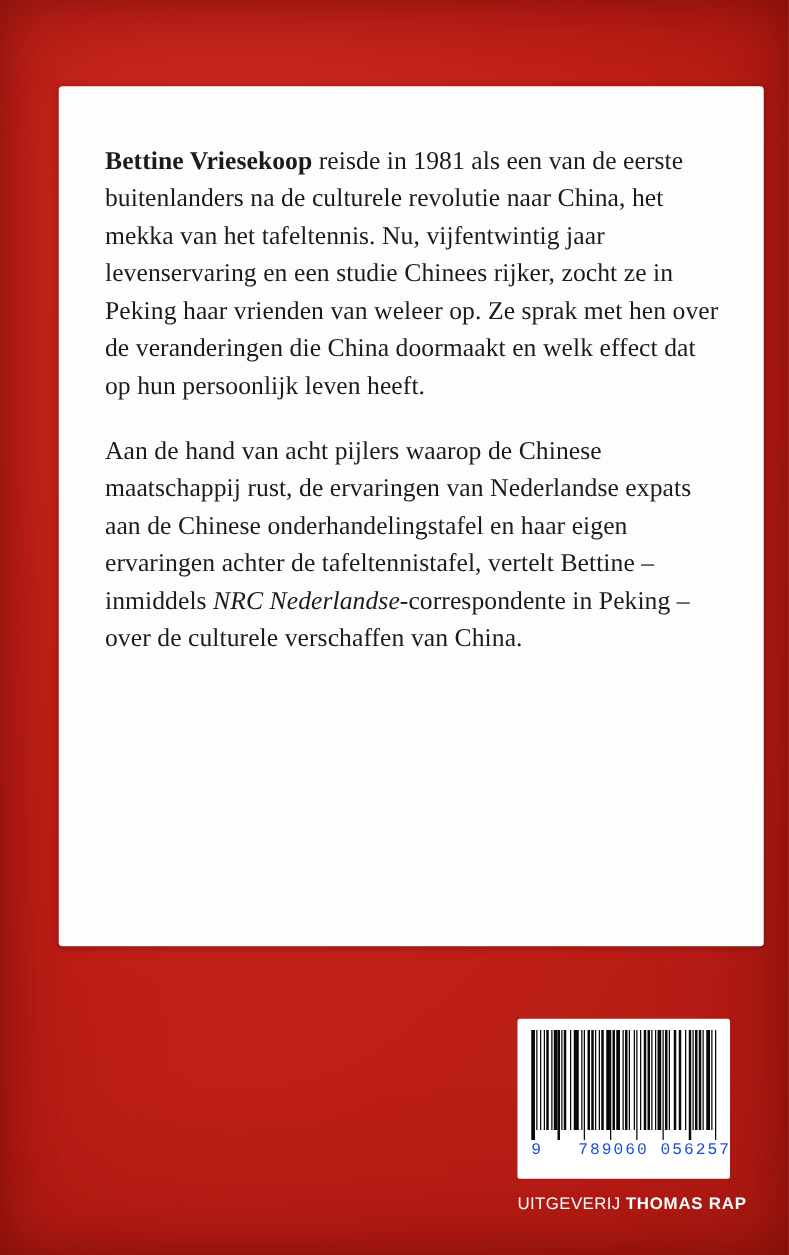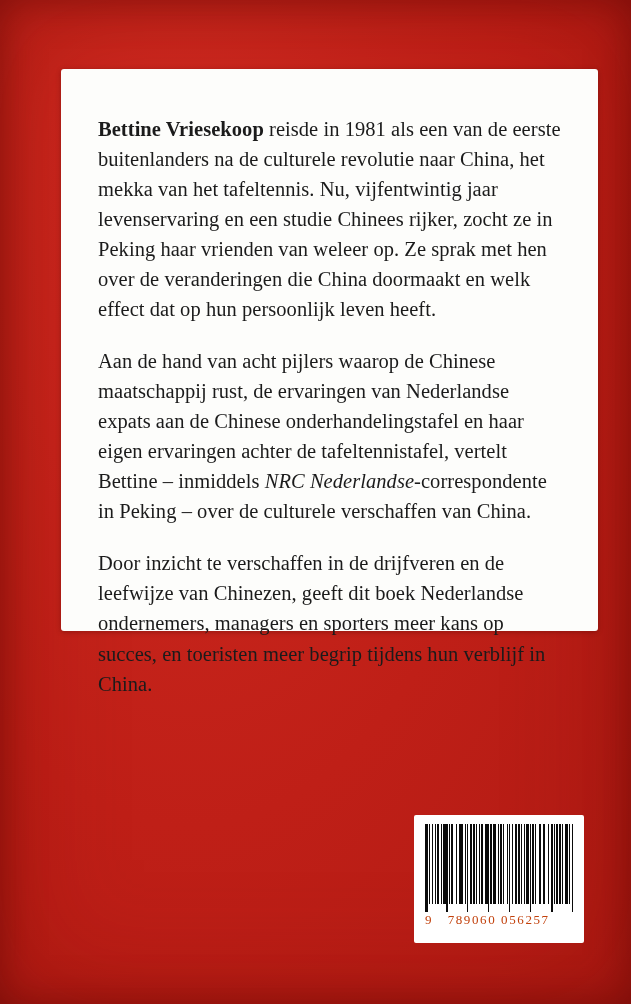--- a/index.html
+++ b/index.html
@@ -31,27 +31,28 @@
     position: absolute;
     inset: 0;
     box-shadow:
       inset 0 0 40px rgba(90, 8, 4, 0.55),
       inset 0 0 120px rgba(120, 12, 6, 0.35);
     pointer-events: none;
   }
 
   .blurb-panel {
     position: absolute;
-    left: 61px;
+    left: 47px;
     top: 69px;
     width: 537px;
-    height: 562px;
+    height: 688px;
     background: #fdfdfb;
     border-radius: 3px;
     box-shadow: 0 1px 5px rgba(60, 5, 2, 0.35);
+    padding-left: 27px;
   }
 
   .blurb-inner {
     position: absolute;
     left: 37px;
     top: 45px;
     right: 36px;
   }
 
   .blurb-inner p {
@@ -105,24 +106,24 @@
 
   .barcode-bars .bar.short {
     height: 80px;
   }
 
   .barcode-digits {
     position: absolute;
     left: 11px;
     top: 97px;
     width: 150px;
-    font-family: Liberation Serif, serif;
+    font-family: Liberation Mono, monospace;
     font-size: 13px;
     letter-spacing: 1.6px;
-    color: #c2410c;
+    color: #1d4ed8;
     white-space: nowrap;
   }
 
   .publisher-line {
     position: absolute;
     left: 414px;
     top: 955px;
     width: 180px;
     font-family: "Liberation Sans", sans-serif;
     font-size: 13.5px;
@@ -143,21 +144,20 @@
 
   <div class="edge-shade"></div>
 
   <div class="blurb-panel">
     <div class="blurb-inner">
 
       <p><span class="author-name">Bettine Vriesekoop</span><span> reisde in 1981 als een van de eerste buitenlanders na de culturele revolutie naar China, het mekka van het tafeltennis. Nu, vijfentwintig jaar levenservaring en een studie Chinees rijker, zocht ze in Peking haar vrienden van weleer op. Ze sprak met hen over de veranderingen die China doormaakt en welk effect dat op hun persoonlijk leven heeft.</span></p>
 
       <p><span>Aan de hand van acht pijlers waarop de Chinese maatschappij rust, de ervaringen van Nederlandse expats aan de Chinese onderhandelingstafel en haar eigen ervaringen achter de tafeltennistafel, vertelt Bettine – inmiddels </span><span class="italic">NRC Nederlandse</span><span>-correspondente in Peking – over de culturele verschaffen van China.</span></p>
 
-      <p>Door inzicht te verschaffen in de drijfveren en de leefwijze van Chinezen, geeft dit boek Nederlandse ondernemers, managers en sporters meer kans op succes, en toeristen meer begrip tijdens hun verblijf in China.</p>
 
     </div>
   </div>
 
   <div class="barcode-box">
     <div class="barcode-bars" id="barcode-bars">
         <div class="bar" style="width: 3px;"></div>
         <div style="width: 1px; background: transparent; height: 88px;"></div>
         <div class="bar short" style="width: 1px;"></div>
         <div style="width: 2px; background: transparent; height: 88px;"></div>
@@ -257,14 +257,18 @@
         <div style="width: 2px; background: transparent; height: 88px;"></div>
         <div class="bar" style="width: 1px;"></div>
         <div style="width: 1px; background: transparent; height: 88px;"></div>
       </div>
     <div class="barcode-digits">
       <span>9</span>
       &nbsp;&nbsp;<span>789060 056257</span>
     </div>
   </div>
 
+  <div class="publisher-line">
+    <span>UITGEVERIJ</span>
+    <span class="imprint">THOMAS RAP</span>
+  </div>
 
 </div>
 
 </body></html>

